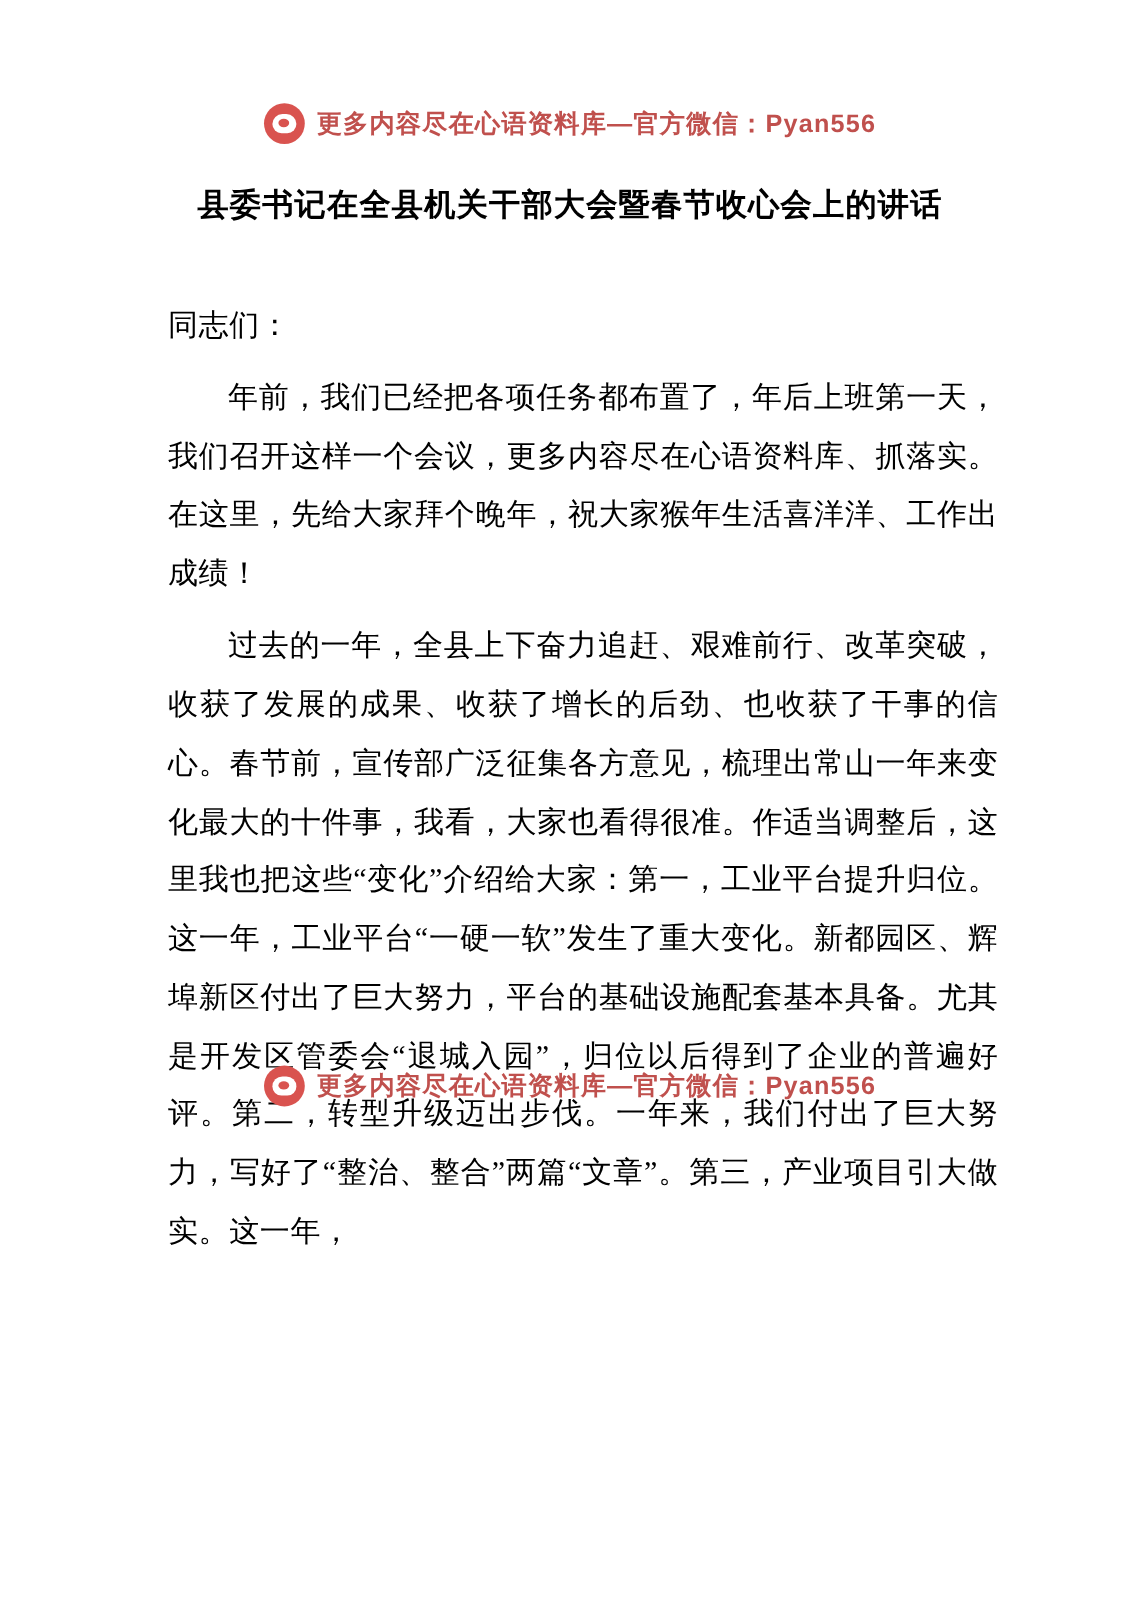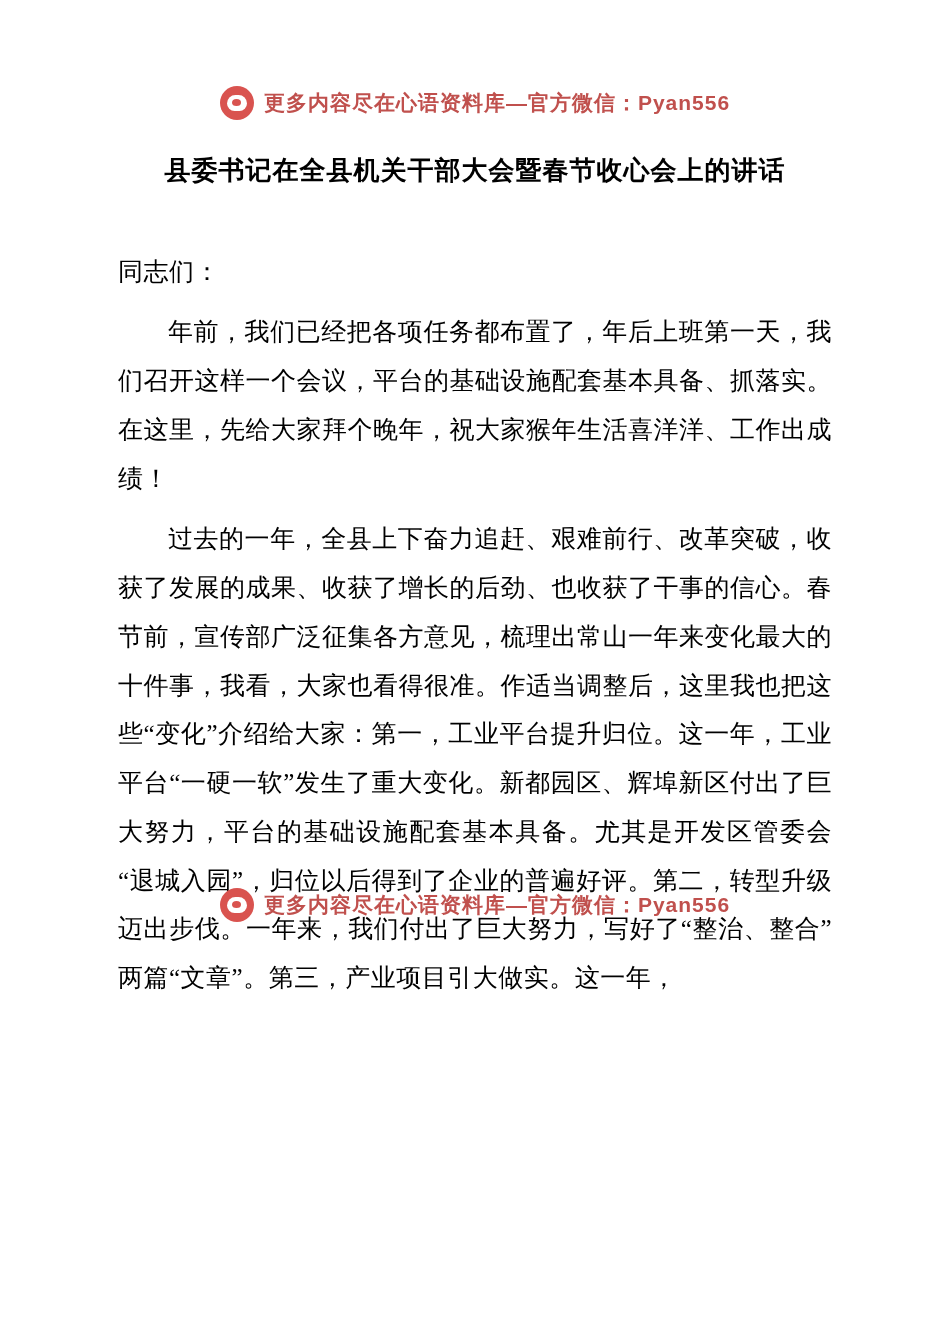--- a/index.html
+++ b/index.html
@@ -90,20 +90,21 @@
     letter-spacing: 1px;
     font-family: "Liberation Serif", "DejaVu Serif", serif;
   }
   .content {
     margin-top: 58px;
     font-size: 25px;
     line-height: 1.95;
     text-align: justify;
     text-justify: inter-ideograph;
     letter-spacing: 0.5px;
+    margin-left: 22px;
   }
   .para {
     margin: 0 0 12px 0;
   }
   .para.indent {
     text-indent: 2em;
   }
 </style>
 </head>
 <body>
@@ -112,21 +113,21 @@
 
   <div class="wm wm-top">
     <span class="wm-logo"></span>
     <span class="wm-text">更多内容尽在心语资料库—官方微信：Pyan556</span>
   </div>
 
   <h1 class="doc-title">县委书记在全县机关干部大会暨春节收心会上的讲话</h1>
 
   <div class="content">
     <p class="para">同志们：</p>
-    <p class="para indent">年前，我们已经把各项任务都布置了，年后上班第一天，我们召开这样一个会议，平台的基础设施配套基本具备、抓落实。在这里，先给大家拜个晚年，祝大家猴年生活喜洋洋、工作出成绩！</p>
+    <p class="para indent">年前，我们已经把各项任务都布置了，年后上班第一天，我们召开这样一个会议，更多内容尽在心语资料库、抓落实。在这里，先给大家拜个晚年，祝大家猴年生活喜洋洋、工作出成绩！</p>
     <p class="para indent">过去的一年，全县上下奋力追赶、艰难前行、改革突破，收获了发展的成果、收获了增长的后劲、也收获了干事的信心。春节前，宣传部广泛征集各方意见，梳理出常山一年来变化最大的十件事，我看，大家也看得很准。作适当调整后，这里我也把这些“变化”介绍给大家：第一，工业平台提升归位。这一年，工业平台“一硬一软”发生了重大变化。新都园区、辉埠新区付出了巨大努力，平台的基础设施配套基本具备。尤其是开发区管委会“退城入园”，归位以后得到了企业的普遍好评。第二，转型升级迈出步伐。一年来，我们付出了巨大努力，写好了“整治、整合”两篇“文章”。第三，产业项目引大做实。这一年，</p>
   </div>
 
   <div class="wm wm-bottom">
     <span class="wm-logo"></span>
     <span class="wm-text">更多内容尽在心语资料库—官方微信：Pyan556</span>
   </div>
 
 </div>
 

